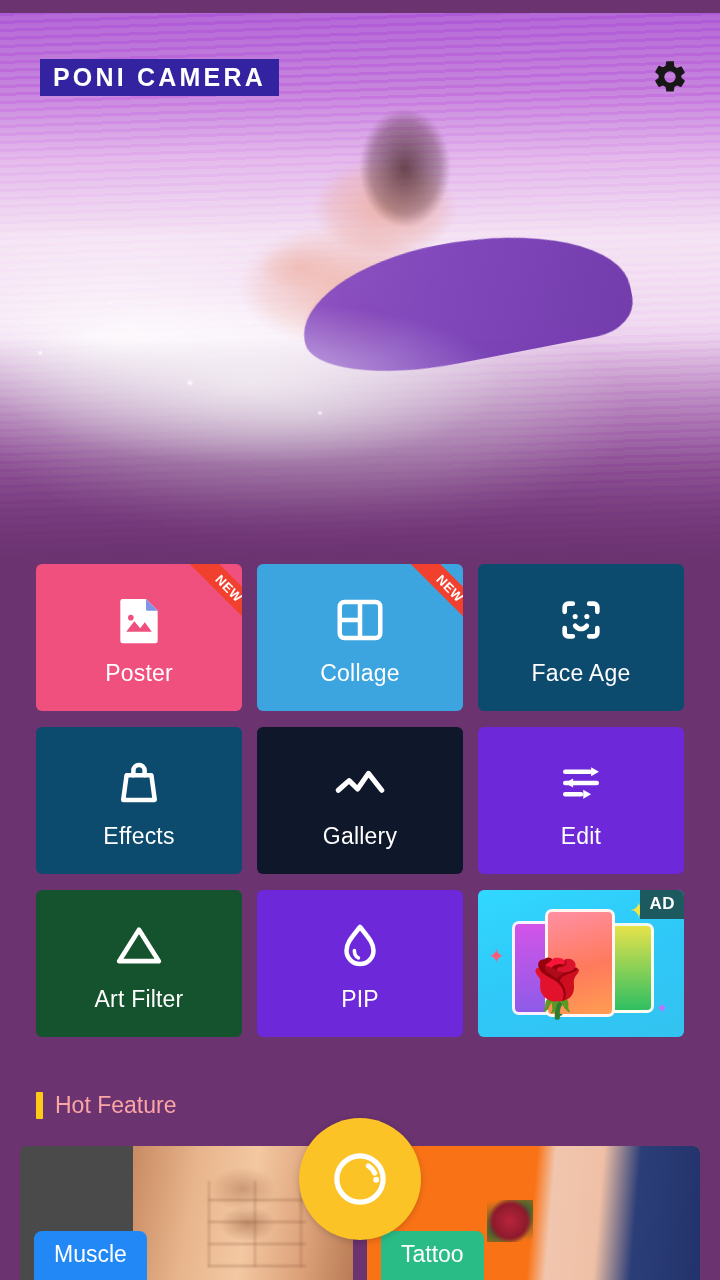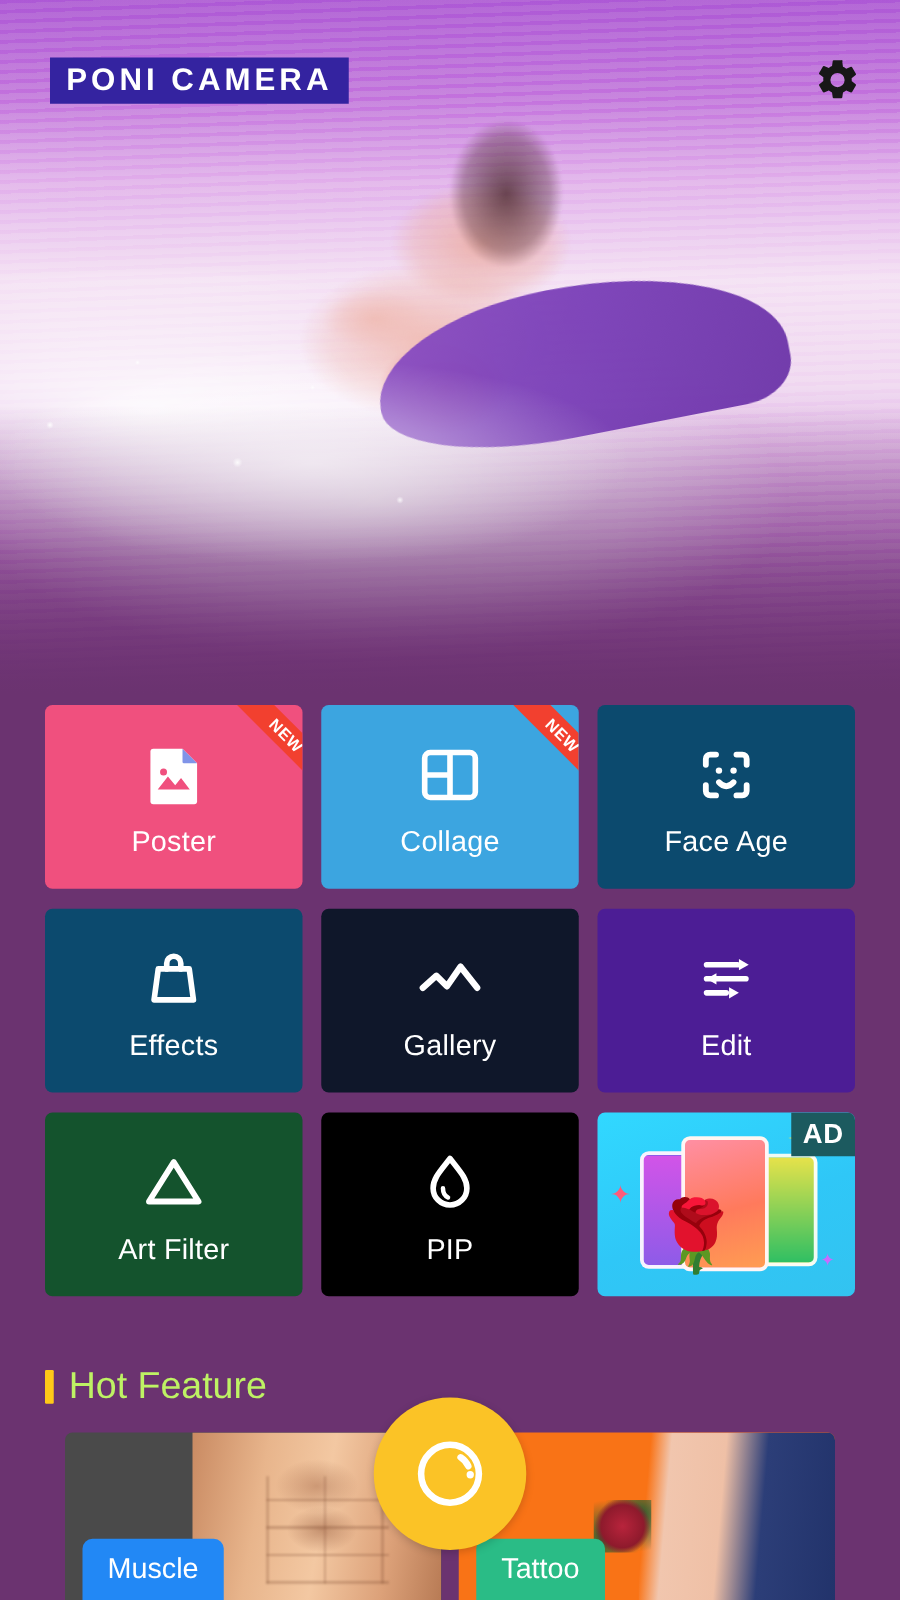--- a/index.html
+++ b/index.html
@@ -12,21 +12,21 @@
   #app {
     position: relative;
     width: 720px; height: 1280px;
     background: #6B3370;
     overflow: hidden;
   }
 
   
   .hero {
     position: absolute;
-    top: 0; left: 0;
+    top: 13px; left: 0;
     width: 720px; height: 560px;
     overflow: hidden;
   }
   .hero-art {
     position: absolute; inset: 0;
     background:
       
       linear-gradient(to bottom, rgba(107,51,112,0) 58%, rgba(107,51,112,.55) 80%, rgba(107,51,112,1) 99%),
       
       radial-gradient(ellipse 460px 180px at 300px 400px, rgba(255,255,255,.92) 0%, rgba(255,255,255,.45) 45%, rgba(255,255,255,0) 72%),
@@ -144,21 +144,21 @@
     text-align: center;
     transform: rotate(45deg);
     left: 3px; top: 14px;
   }
 
   
   .ad-tile { background: linear-gradient(160deg, #31D8FF 0%, #2FC7F7 55%, #33C3F0 100%); }
   .ad-badge {
     position: absolute; top: 0; right: 0;
     background: #1C5A5F; color: #fff;
-    font-size: 22px; font-weight: bold;
+    font-size: 17px; font-weight: bold;
     padding: 4px 9px 5px 9px;
     letter-spacing: .5px;
     z-index: 4;
   }
   .ad-cards { position: absolute; left: 50%; top: 50%; transform: translate(-50%,-50%); width: 150px; height: 110px; }
   .ad-card { position: absolute; border-radius: 7px; border: 3px solid rgba(255,255,255,.92); }
   .ad-c1 { left: 6px; top: 12px; width: 50px; height: 94px; background: linear-gradient(180deg,#D254E8,#8E5BE8); }
   .ad-c2 { right: 2px; top: 14px; width: 46px; height: 90px; background: linear-gradient(180deg,#E6E24A,#2FBF63); }
   .ad-c3 { left: 39px; top: 0px; width: 70px; height: 108px; background: linear-gradient(165deg,#FF8FA3,#FF7A5C 55%,#FF9D52); }
   .ad-rose { position: absolute; left: 16px; bottom: 2px; font-size: 56px; line-height: 1; z-index: 3; }
@@ -167,27 +167,27 @@
   .spark.s2 { right: 36px; top: 10px; color: #EFE646; font-size: 22px; }
   .spark.s3 { right: 16px; bottom: 22px; color: #C86BFF; font-size: 14px; }
 
   
   .section-head {
     position: absolute;
     left: 36px; top: 1092px;
     display: flex; align-items: center; gap: 12px;
   }
   .section-bar { width: 7px; height: 27px; background: #FFC918; border-radius: 1px; }
-  .section-title { color: #bef264; font-size: 30px; }
+  .section-title { color: #fca5a5; font-size: 23px; }
 
   .hot-row {
     position: absolute;
     left: 0; top: 1146px;
     width: 720px; height: 134px;
-    padding: 0 52px;
+    padding: 0 20px;
     display: flex; gap: 14px;
   }
   .hot-card {
     position: relative;
     flex: 1;
     border-radius: 6px 6px 0 0;
     overflow: hidden;
     cursor: pointer;
   }
   .hot-muscle {
@@ -328,21 +328,21 @@
 
     <div class="tile" style="background:#0f172a">
       <div class="ico">
         <svg width="58" height="58" viewBox="0 0 48 48">
           <polyline points="6,30 15,22 22,29 31,16 42,30" fill="none" stroke="#fff" stroke-width="4.2" stroke-linecap="round" stroke-linejoin="round"></polyline>
         </svg>
       </div>
       <div class="lbl">Gallery</div>
     </div>
 
-    <div class="tile" style="background:#4c1d95">
+    <div class="tile" style="background:#6d28d9">
       <div class="ico">
         <svg width="54" height="54" viewBox="0 0 48 48">
           <g stroke="#fff" stroke-width="4" stroke-linecap="round">
             <line x1="10" y1="14" x2="32" y2="14"></line>
             <line x1="10" y1="24" x2="38" y2="24"></line>
             <line x1="10" y1="34" x2="24" y2="34"></line>
           </g>
           <polygon points="33,10 40,14 33,18" fill="#fff"></polygon>
           <polygon points="17,20 10,24 17,28" fill="#fff"></polygon>
           <polygon points="26,30 33,34 26,38" fill="#fff"></polygon>
@@ -353,21 +353,21 @@
 
     <div class="tile" style="background:#14532d">
       <div class="ico">
         <svg width="56" height="56" viewBox="0 0 48 48">
           <polygon points="24,10 41,37 7,37" fill="none" stroke="#fff" stroke-width="4" stroke-linejoin="round"></polygon>
         </svg>
       </div>
       <div class="lbl">Art Filter</div>
     </div>
 
-    <div class="tile" style="background:#000000">
+    <div class="tile" style="background:#6d28d9">
       <div class="ico">
         <svg width="54" height="54" viewBox="0 0 48 48">
           <path d="M24 7c7 9 12 14 12 21a12 12 0 0 1-24 0c0-7 5-12 12-21z" fill="none" stroke="#fff" stroke-width="4" stroke-linejoin="round"></path>
           <path d="M19 28c0 3.4 1.6 5.6 3.6 6.6" fill="none" stroke="#fff" stroke-width="3.2" stroke-linecap="round"></path>
         </svg>
       </div>
       <div class="lbl">PIP</div>
     </div>
 
     <div class="tile ad-tile">

